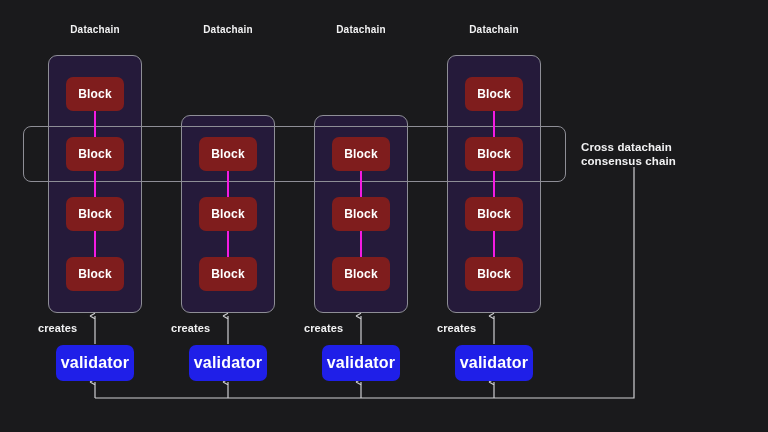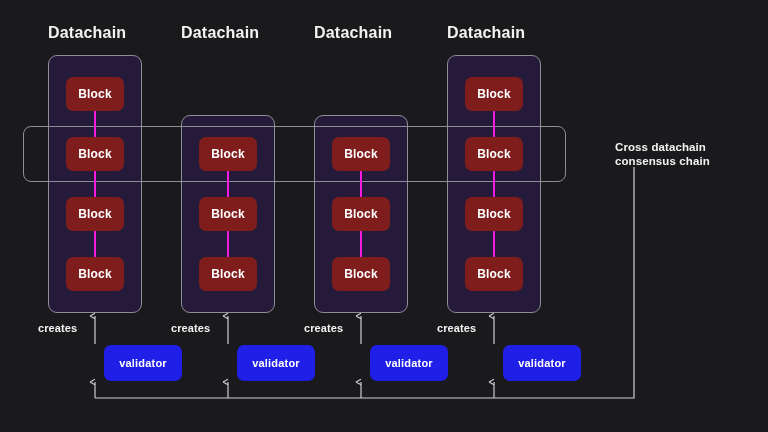--- a/index.html
+++ b/index.html
@@ -7,24 +7,24 @@
     width:768px;height:432px;
     background:#1a1a1c;
     font-family:"Liberation Sans",sans-serif;
     overflow:hidden;
   }
   #stage{position:relative;width:768px;height:432px;}
 
   .chain-title{
     position:absolute;
     color:#f2f2f3;
-    font-size:16px;
+    font-size:10px;
     font-weight:700;
     letter-spacing:0.2px;
-    text-align:left;
+    text-align:center;
     white-space:nowrap;
   }
 
   .chain-container{
     position:absolute;
     background:#251a3a;
     border:1px solid #8e8e96;
     border-radius:9px;
     box-sizing:border-box;
   }
@@ -59,29 +59,28 @@
     background:transparent;
     z-index:2;
     pointer-events:none;
   }
 
   .validator{
     position:absolute;
     background:#1f1fe8;
     border-radius:7px;
     color:#ffffff;
-    font-size:11px;
+    font-size:16px;
     font-weight:700;
     letter-spacing:0.2px;
     display:flex;
     align-items:center;
     justify-content:center;
     box-sizing:border-box;
     z-index:5;
-    margin-left:48px;
   }
 
   .creates-label{
     position:absolute;
     color:#f2f2f3;
     font-size:11px;
     font-weight:700;
     letter-spacing:0.1px;
     white-space:nowrap;
   }
@@ -166,16 +165,16 @@
   <div class="block-link" style="left:493px;top:228px;height:32px;"></div>
   <div class="block" style="left:465px;top:77px;width:58px;height:34px;">Block</div>
   <div class="block" style="left:465px;top:137px;width:58px;height:34px;">Block</div>
   <div class="block" style="left:465px;top:197px;width:58px;height:34px;">Block</div>
   <div class="block" style="left:465px;top:257px;width:58px;height:34px;">Block</div>
   <div class="creates-label" style="left:437px;top:322px;">creates</div>
   <div class="validator" style="left:455px;top:345px;width:78px;height:36px;">validator</div>
 
   <div class="consensus-box" style="left:23px;top:126px;width:543px;height:56px;"></div>
 
-  <div class="side-label" style="left:581px;top:140px;margin-left:34px;">Cross datachain
+  <div class="side-label" style="left:581px;top:140px;">Cross datachain
 consensus chain</div>
 
 </div>
 
 </body></html>

